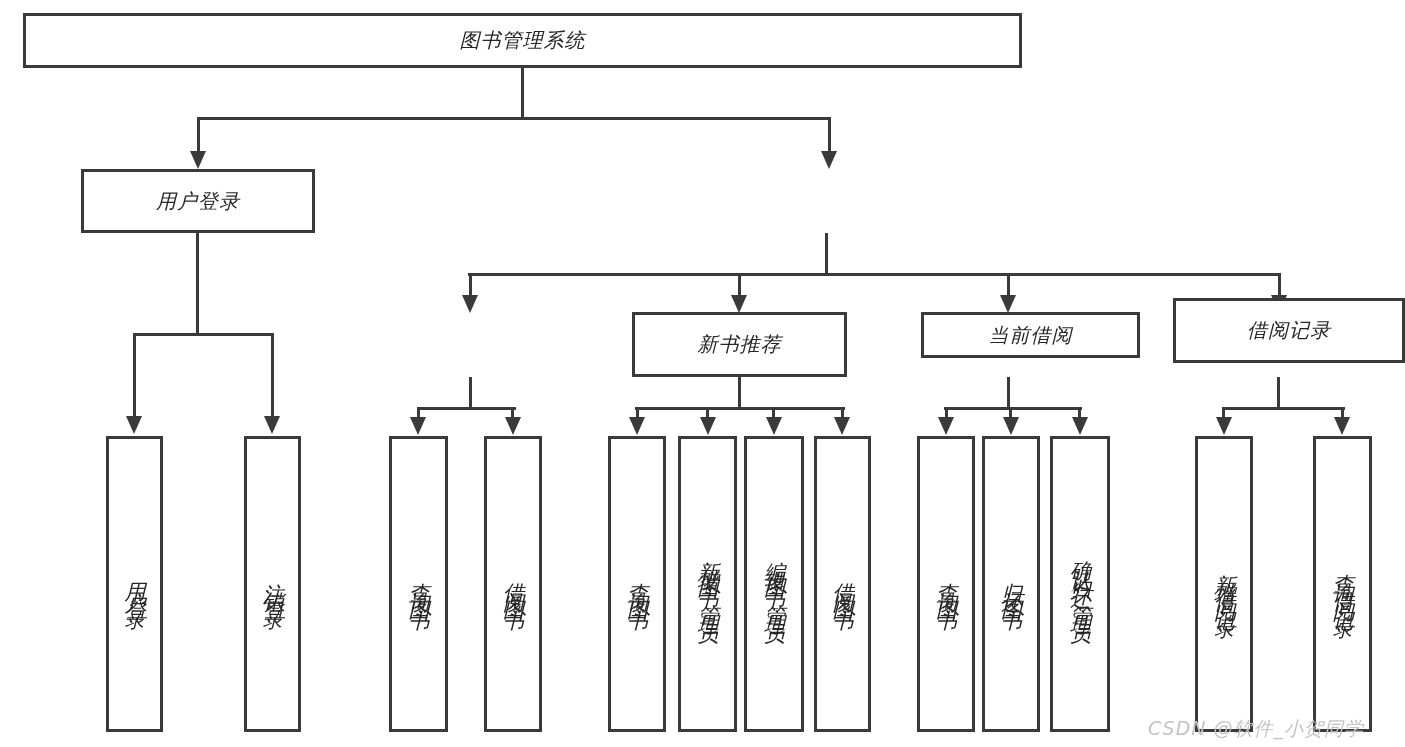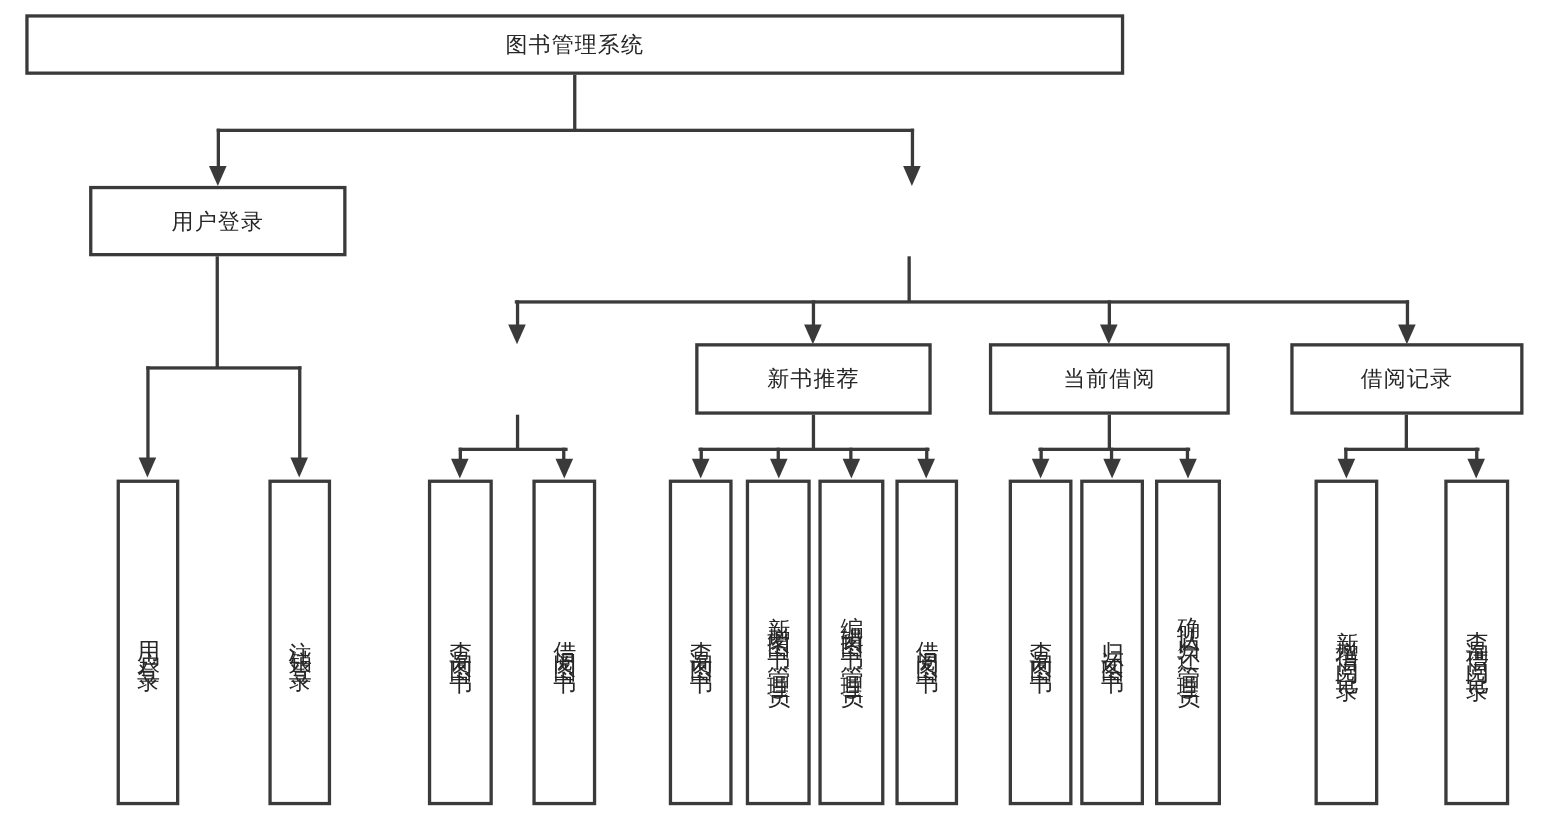--- a/index.html
+++ b/index.html
@@ -1,17 +1,17 @@
 <!DOCTYPE html>
 <html><head>
 <meta charset="utf-8">
 <style>
   html,body{margin:0;padding:0;background:#ffffff;}
   .canvas{position:relative;width:1405px;height:747px;background:#ffffff;
-          font-family:"DejaVu Sans",sans-serif;overflow:hidden;}
+          font-family:"DejaVu Sans",sans-serif;overflow:hidden;font-style:italic;}
   .hbox{position:absolute;box-sizing:border-box;border:3px solid #3a3a3a;background:#ffffff;
         display:flex;align-items:center;justify-content:center;
         font-size:20px;color:#262626;letter-spacing:1px;}
   .vbox{position:absolute;box-sizing:border-box;border:3px solid #3a3a3a;background:#ffffff;
         display:flex;align-items:center;justify-content:center;}
   .vtext{writing-mode:vertical-rl;text-orientation:mixed;font-size:21px;color:#262626;
          letter-spacing:9px;line-height:1;}
   .vline,.hline{position:absolute;background:#3a3a3a;}
   .ahead{position:absolute;width:0;height:0;border-left:8px solid transparent;
          border-right:8px solid transparent;border-top:18px solid #3a3a3a;}
@@ -52,24 +52,24 @@
   <div class="vline" style="left:738px;top:273px;width:3px;height:24px"></div>
   <div class="ahead" style="left:731px;top:295px"></div>
   <div class="vline" style="left:1007px;top:273px;width:3px;height:24px"></div>
   <div class="ahead" style="left:1000px;top:295px"></div>
   <div class="vline" style="left:1278px;top:273px;width:3px;height:24px"></div>
   <div class="ahead" style="left:1271px;top:295px"></div>
 
   <div class="hbox" style="left:632px;top:312px;width:215px;height:65px">
     <span>新书推荐</span>
   </div>
-  <div class="hbox" style="left:899px;top:312px;width:219px;height:65px">
+  <div class="hbox" style="left:921px;top:312px;width:219px;height:46px">
     <span>当前借阅</span>
   </div>
-  <div class="hbox" style="left:1173px;top:312px;width:212px;height:65px">
+  <div class="hbox" style="left:1173px;top:298px;width:232px;height:65px">
     <span>借阅记录</span>
   </div>
 
   <div class="vline" style="left:469px;top:377px;width:3px;height:32px"></div>
   <div class="hline" style="left:417px;top:407px;width:99px;height:3px"></div>
   <div class="vline" style="left:417px;top:407px;width:3px;height:12px"></div>
   <div class="ahead" style="left:410px;top:417px"></div>
   <div class="vline" style="left:511px;top:407px;width:3px;height:12px"></div>
   <div class="ahead" style="left:505px;top:417px"></div>
 
@@ -137,14 +137,15 @@
     <span class="vtext">确认归还（管理员）</span>
   </div>
 
   <div class="vbox" style="left:1195px;top:436px;width:58px;height:296px">
     <span class="vtext">新增借阅记录</span>
   </div>
   <div class="vbox" style="left:1313px;top:436px;width:59px;height:296px">
     <span class="vtext">查询借阅记录</span>
   </div>
 
+  <div class="watermark">CSDN @软件_小贺同学</div>
 
 </div>
 
 </body></html>

